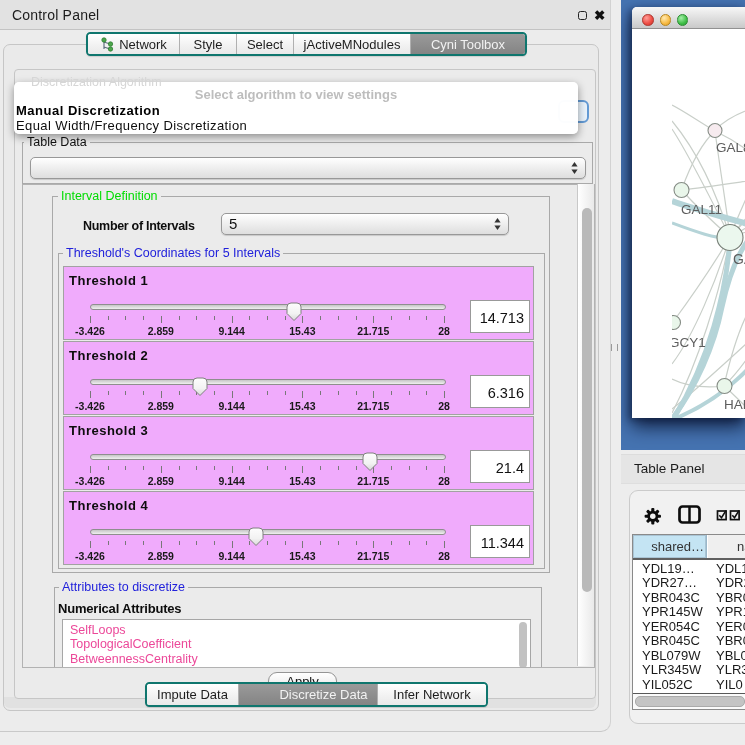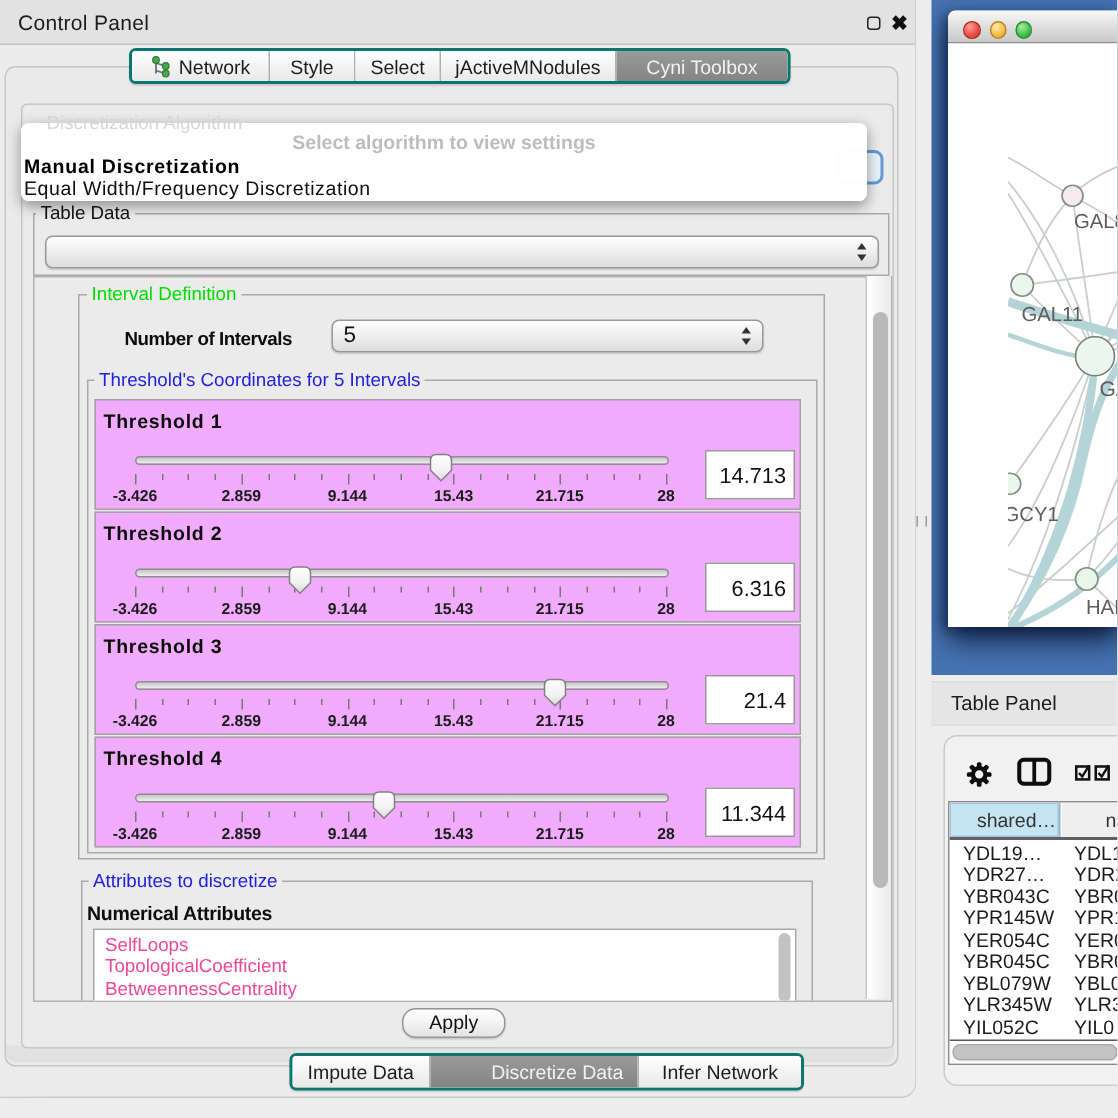--- a/index.html
+++ b/index.html
@@ -13,21 +13,21 @@
   #clicon{left:594px;top:6.5px;font-size:13.5px;font-weight:bold;color:#111;}
   
   #outerpane{left:3px;top:44px;width:594px;height:665px;border:1px solid #c6c6c6;border-radius:7px;background:#eaeaea;}
   #btmstrip{left:4px;top:697px;width:592px;height:11px;background:#e1e1e1;border-radius:0 0 6px 6px;}
   
   .segc{display:flex;border:2px solid #0f766e;border-radius:4.5px;background:#fff;overflow:hidden;box-shadow:0 1px 1px rgba(0,0,0,.12);}
   .seg{display:flex;align-items:center;justify-content:center;font-size:13px;color:#1d1d1d;background:linear-gradient(#ffffff,#f2f2f2 55%,#e9e9e9);border-right:1px solid #b0b0b0;white-space:nowrap;}
   .seg:last-child{border-right:none;}
   .seg.dark{background:linear-gradient(#9a9a9a,#848484);color:#f2f2f2;}
   #toptabs{left:86px;top:32px;height:20px;}
-  #bottabs{left:145px;top:702px;height:21px;margin-left:48px;}
+  #bottabs{left:145px;top:682px;height:21px;}
   
   #cynipane{left:14px;top:69px;width:580px;height:628px;border:1px solid #c6c6c6;border-radius:4px;background:#ebebeb;}
   
   .grouprect{border:1px solid #a9a9a9;}
   .gtitle{position:absolute;font-size:12.5px;background:#ebebeb;padding:0 3px;white-space:nowrap;}
   
   .combo{position:absolute;height:20px;border:1px solid #989898;border-radius:5px;background:linear-gradient(#ffffff,#eeeeee 50%,#dedede);box-shadow:0 1px 1px rgba(0,0,0,.15);}
   .combo .ct{position:absolute;left:7px;top:1px;font-size:15px;letter-spacing:.7px;color:#111;}
   .arrows{position:absolute;width:9px;height:14px;top:3px;}
   .arrows svg{display:block;}

